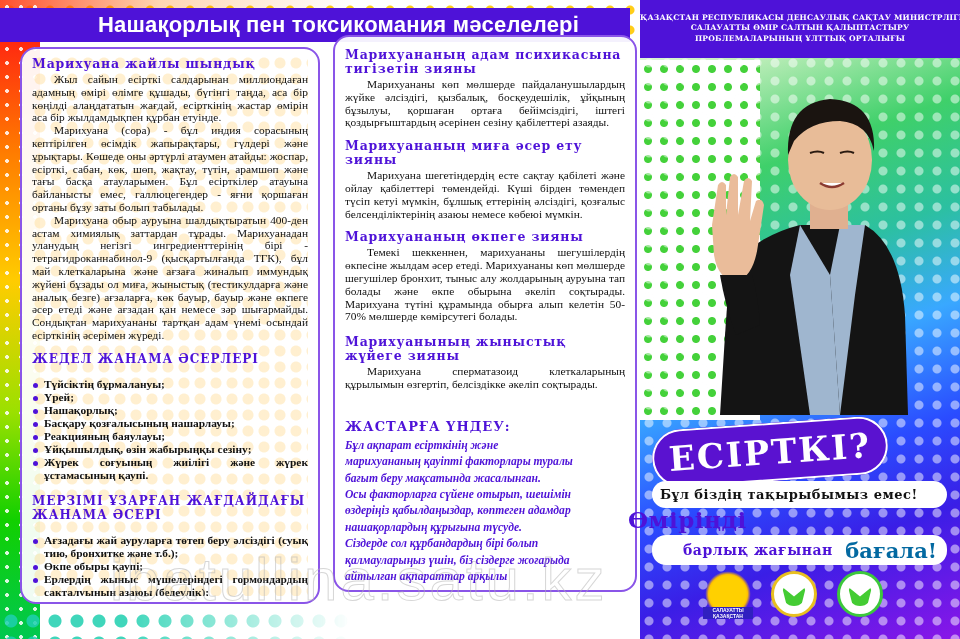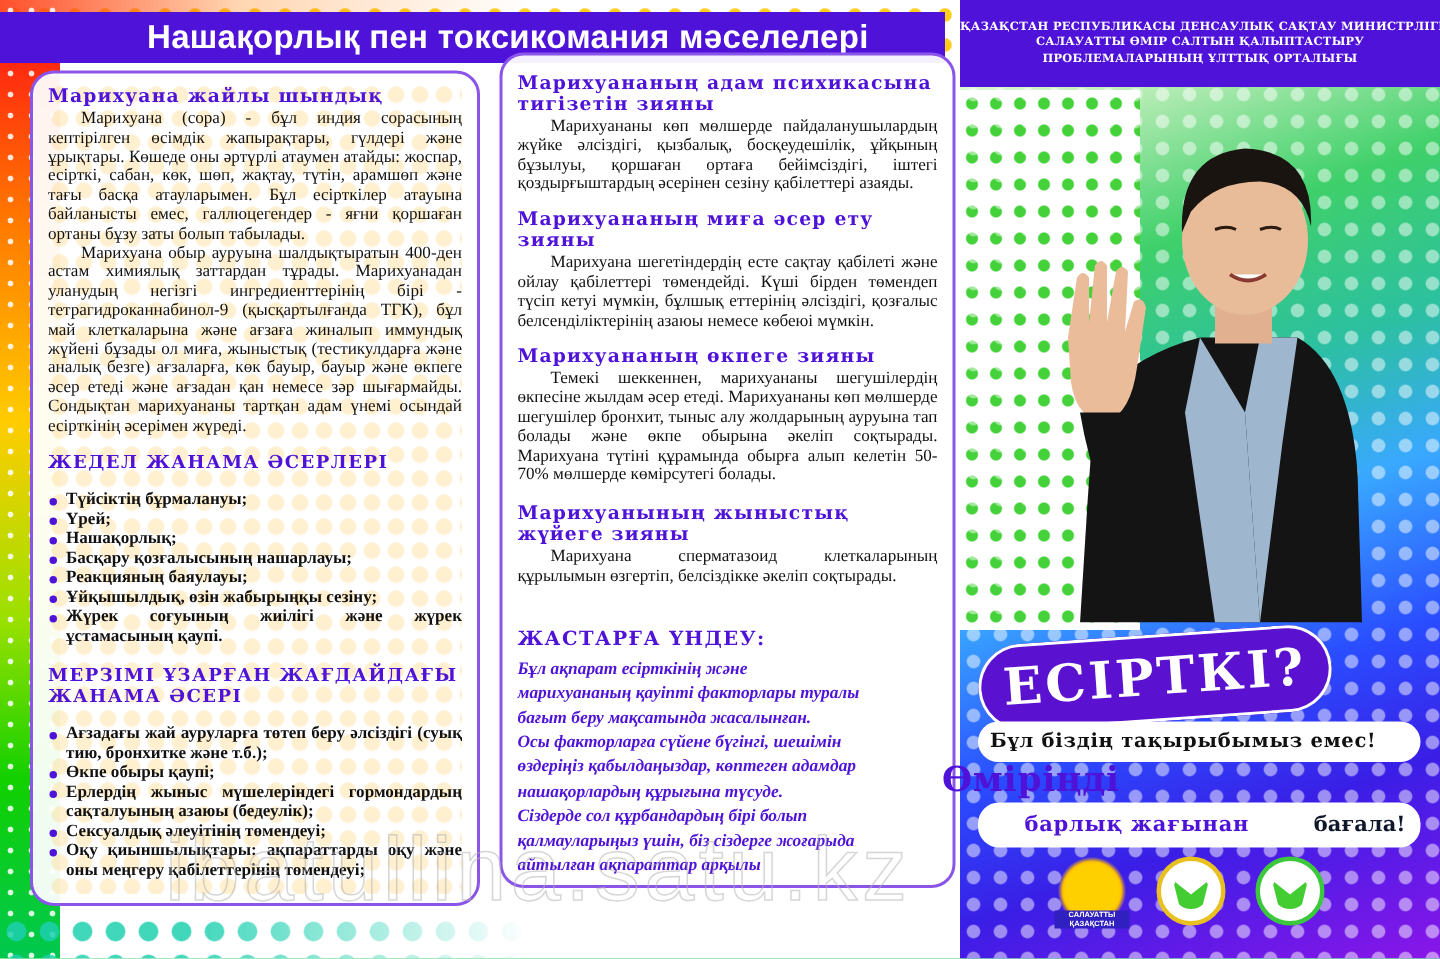--- a/index.html
+++ b/index.html
@@ -152,21 +152,21 @@
     display:flex; align-items:center;
   }
   .wp1 { left: 652px; top: 481px; width: 295px; height: 27px; font-size: 13px; padding-left: 8px; letter-spacing: 0.5px; }
   .big-purple {
     position: absolute; left: 628px; top: 506px;
     color: #4e12d8; font-weight: bold; font-family: "DejaVu Serif", serif;
     font-size: 23px; letter-spacing: 0.5px;
   }
   .wp2 { left: 652px; top: 535px; width: 295px; height: 30px; padding-left: 6px; }
   .wp2 .a { color: #4e12d8; font-size: 14px; letter-spacing: 0.5px; padding-left: 25px; }
-  .wp2 .b { color: #0f172a; font-size: 14px; position:absolute; right: 10px; }
+  .wp2 .b { color: #0369a1; font-size: 21px; position:absolute; right: 10px; }
   .logos { position: absolute; left: 705px; top: 571px; display:flex; gap: 20px; align-items:center; }
   .logo { width: 46px; height: 46px; border-radius: 50%; }
   .logo.sun { background: radial-gradient(circle, #ffd000 55%, #ffc000 60%, transparent 70%); position: relative; }
   .logo.sun span {
     position:absolute; bottom: -2px; left:-2px; width: 50px; text-align:center;
     color:#fff; background: #3020c0; font-size: 5px; font-family: "Liberation Sans", sans-serif; font-weight:bold;
   }
   .logo.ring { background: #fff; border: 3px solid #e8c020; display:flex; align-items:center; justify-content:center; }
   .logo.ring2 { background: #fff; border: 3px solid #3cc83c; display:flex; align-items:center; justify-content:center; }
   .logo .leaf { width: 24px; height: 24px; border-radius: 50% 50% 50% 50%; background: #44cc33; clip-path: polygon(0 20%, 50% 60%, 100% 20%, 80% 100%, 20% 100%); }
@@ -185,20 +185,21 @@
 <div class="left-strip"></div>
 <div class="bottom-dots"></div>
 
 <div class="title-bar">
   <span>Нашақорлық пен токсикомания мәселелері</span>
 </div>
 
 <div class="panel left">
   <div class="panel-inner">
     <div class="heading">Марихуана жайлы шындық</div>
+    <p class="para">Жыл сайын есірткі салдарынан миллиондаған адамның өмірі өлімге құшады, бүгінгі таңда, аса бір көңілді алаңдататын жағдай, есірткінің жастар өмірін аса бір жылдамдықпен құрбан етуінде.</p>
     <p class="para">Марихуана (сора) - бұл индия сорасының кептірілген өсімдік жапырақтары, гүлдері және ұрықтары. Көшеде оны әртүрлі атаумен атайды: жоспар, есірткі, сабан, көк, шөп, жақтау, түтін, арамшөп және тағы басқа атауларымен. Бұл есірткілер атауына байланысты емес, галлюцегендер - яғни қоршаған ортаны бұзу заты болып табылады.</p>
     <p class="para">Марихуана обыр ауруына шалдықтыратын 400-ден астам химиялық заттардан тұрады. Марихуанадан уланудың негізгі ингредиенттерінің бірі - тетрагидроканнабинол-9 (қысқартылғанда ТГК), бұл май клеткаларына және ағзаға жиналып иммундық жүйені бұзады ол миға, жыныстық (тестикулдарға және аналық безге) ағзаларға, көк бауыр, бауыр және өкпеге әсер етеді және ағзадан қан немесе зәр шығармайды. Сондықтан марихуананы тартқан адам үнемі осындай есірткінің әсерімен жүреді.</p>
 
     <div class="heading caps" style="margin-top:10px">ЖЕДЕЛ ЖАНАМА ӘСЕРЛЕРІ</div>
     <ul class="bullets">
       <li>Түйсіктің бұрмалануы;</li>
       <li>Үрей;</li>
       <li>Нашақорлық;</li>
       <li>Басқару қозғалысының нашарлауы;</li>
       <li>Реакцияның баяулауы;</li>
@@ -231,21 +232,21 @@
 
     <div class="heading" style="margin-top:12px">Марихуанының жыныстық жүйеге зияны</div>
     <p class="para">Марихуана сперматазоид клеткаларының құрылымын өзгертіп, белсіздікке әкеліп соқтырады.</p>
 
     <div class="appeal">
       <div class="appeal-title">ЖАСТАРҒА ҮНДЕУ:</div>
       <div class="appeal-text">
         <div>Бұл ақпарат есірткінің және</div>
         <div>марихуананың қауіпті факторлары туралы</div>
         <div>бағыт беру мақсатында жасалынған.</div>
-        <div>Осы факторларға сүйене бүгінгі, шешімін</div>
+        <div>Осы факторларға сүйене отырып, шешімін</div>
         <div>өздеріңіз қабылдаңыздар, көптеген адамдар</div>
         <div>нашақорлардың құрығына түсуде.</div>
         <div>Сіздерде сол құрбандардың бірі болып</div>
         <div>қалмауларыңыз үшін, біз сіздерге жоғарыда</div>
         <div>айтылған ақпараттар арқылы</div>
 
       </div>
 
     </div>
   </div>

